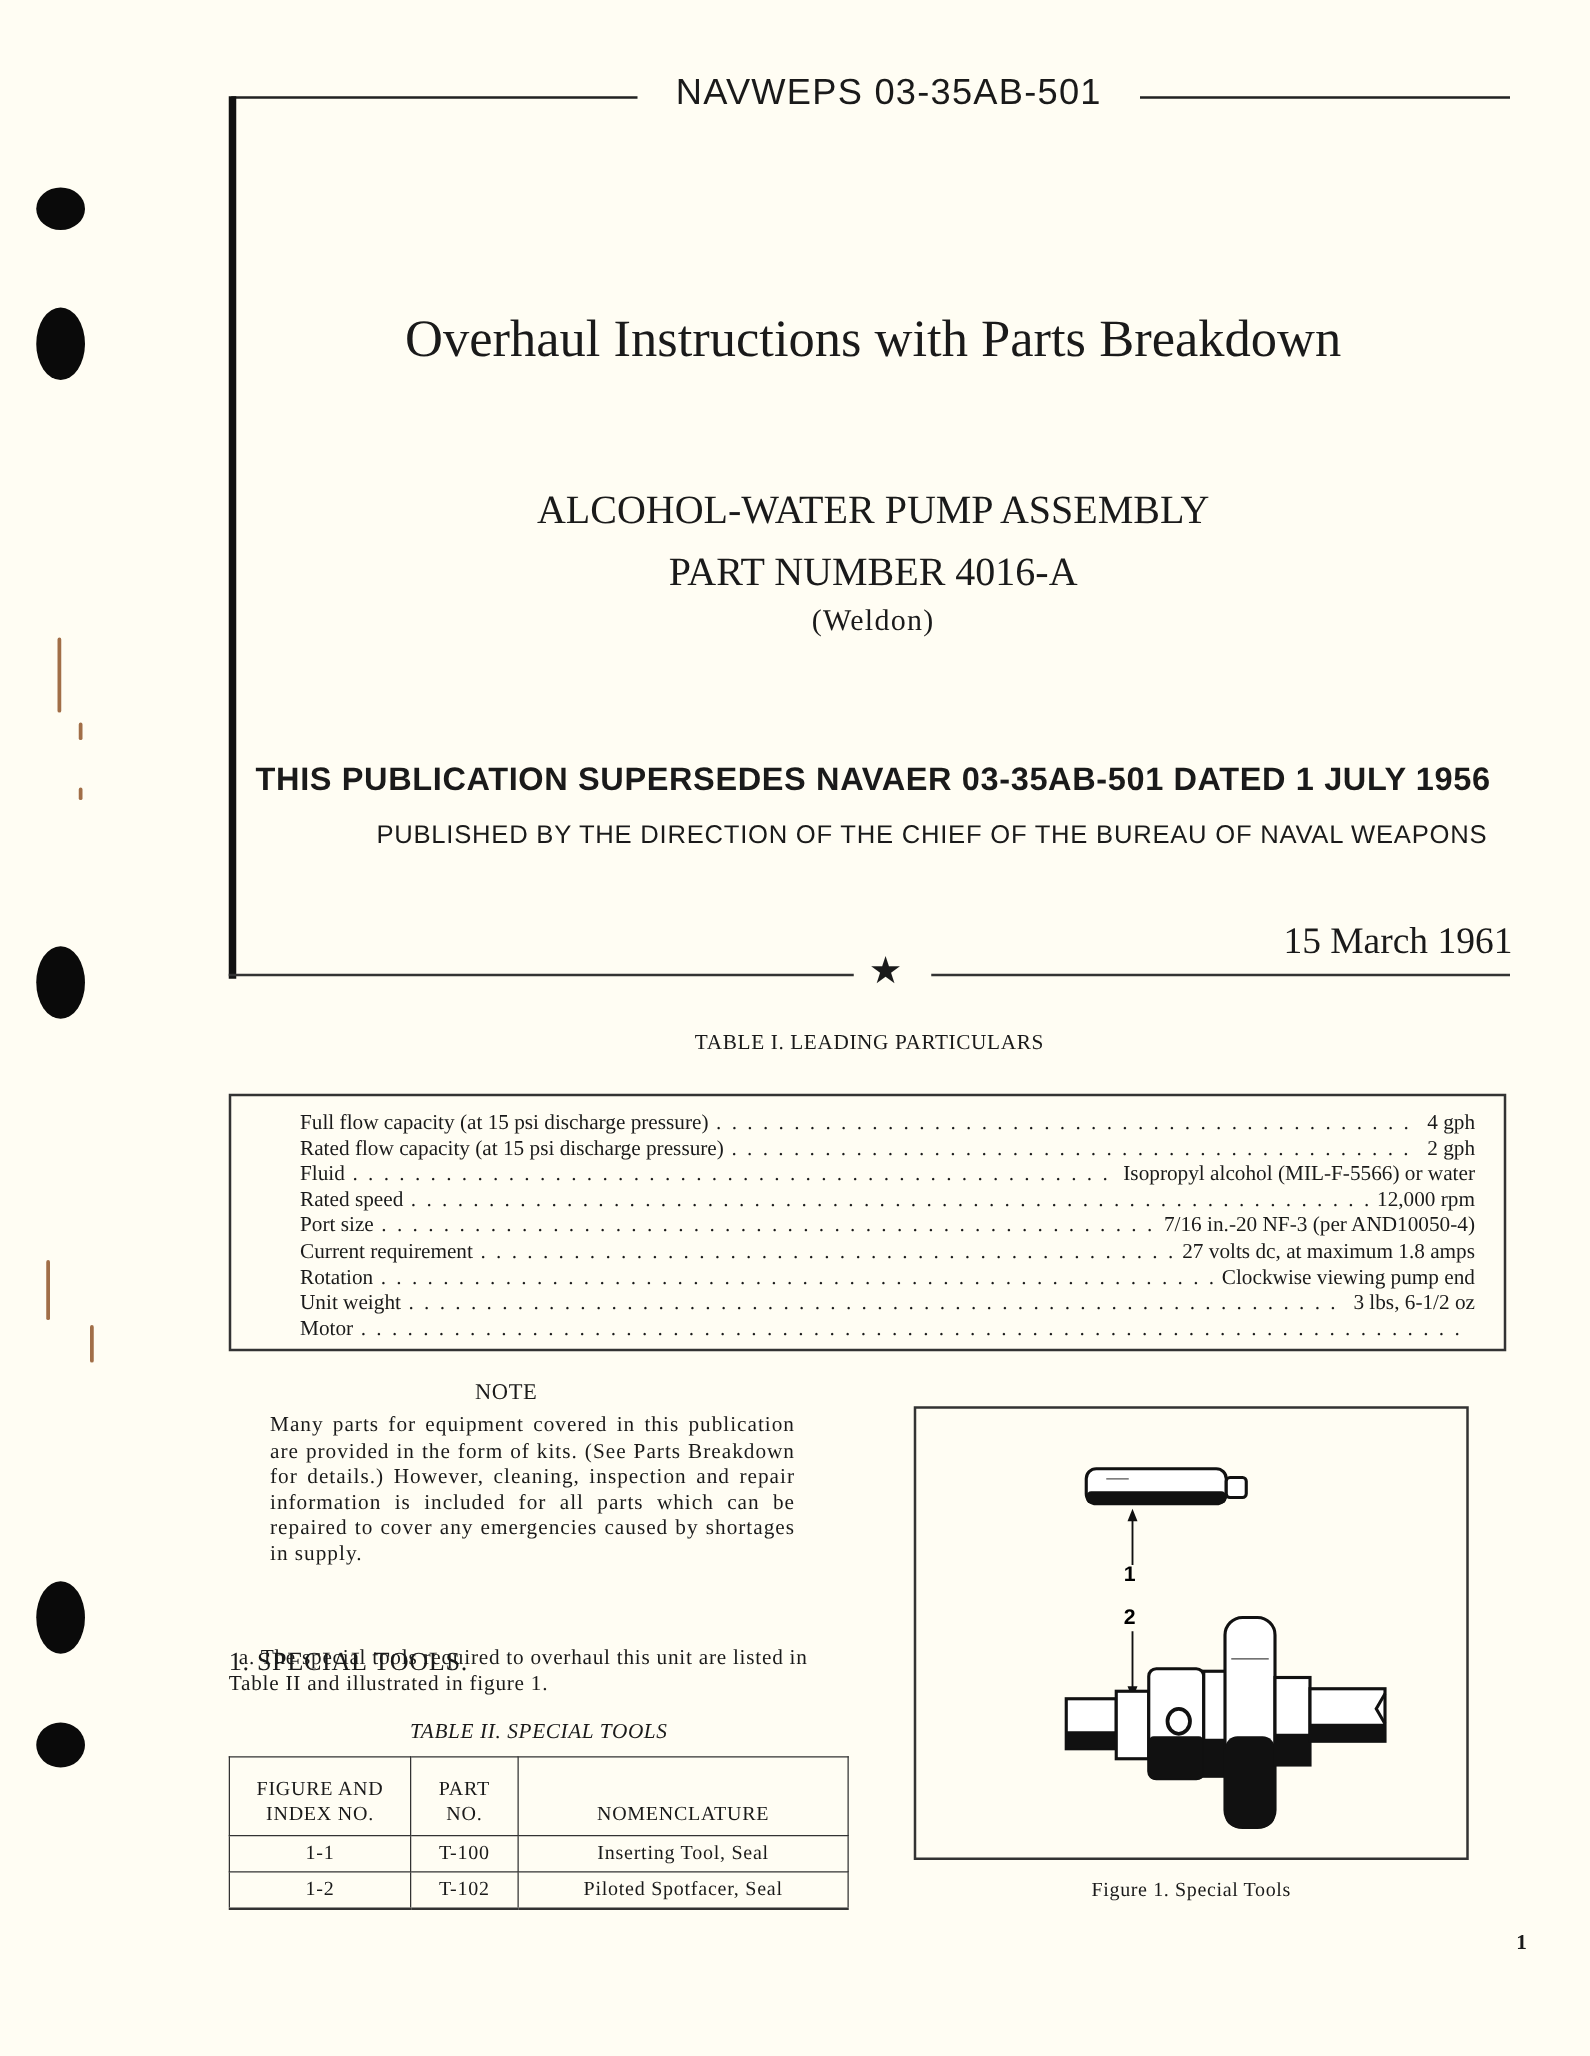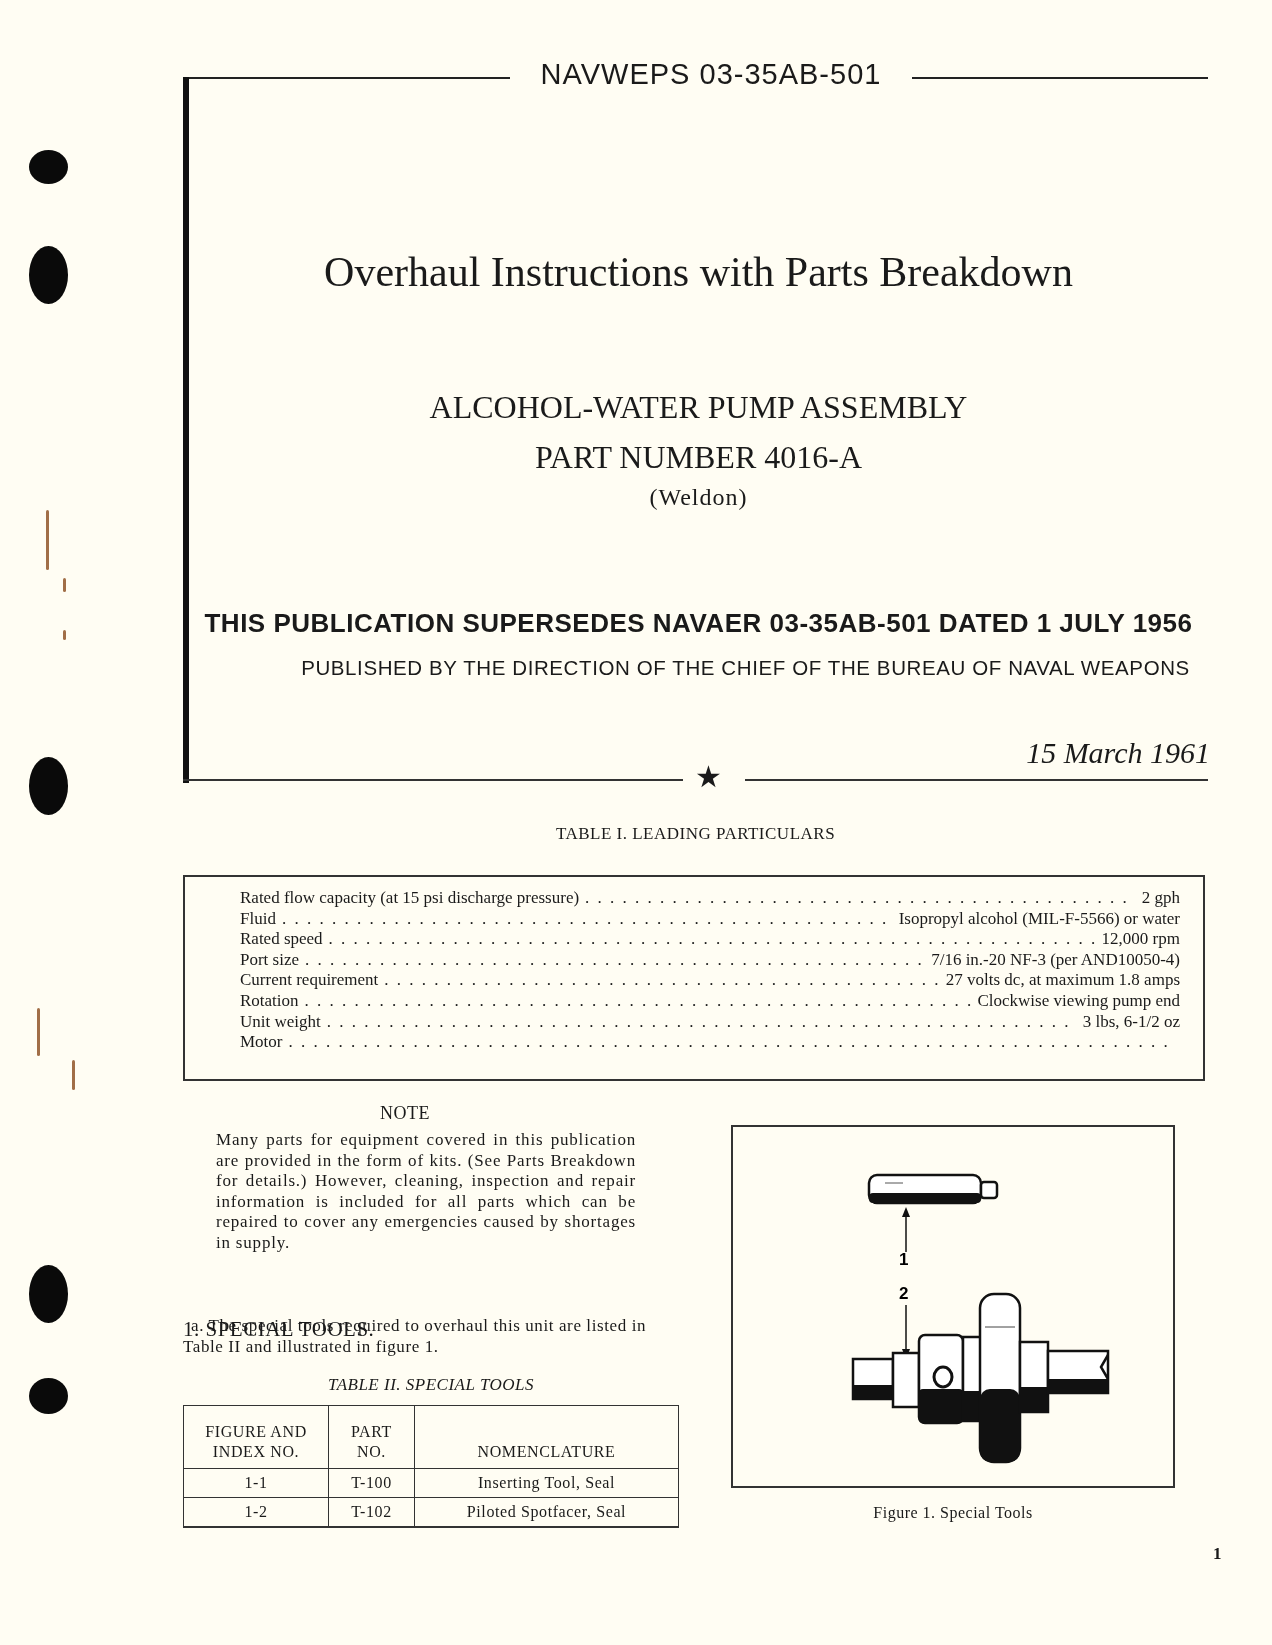--- a/index.html
+++ b/index.html
@@ -27,21 +27,21 @@
 
   .doc-number { left: 510px; top: 58px; width: 402px; text-align: center; font-size: 29px; letter-spacing: 1px; }
 
   .title { left: 189px; top: 248px; width: 1019px; text-align: center; font-size: 42px; }
   .subtitle { left: 189px; top: 382px; width: 1019px; text-align: center; font-size: 32px; line-height: 50px; }
   .weldon { left: 189px; top: 484px; width: 1019px; text-align: center; font-size: 24px; letter-spacing: 1px; }
 
   .supersedes { left: 189px; top: 608px; width: 1019px; text-align: center; font-size: 26px; font-weight: bold; letter-spacing: .5px; }
   .published { left: 189px; top: 656px; width: 1019px; text-align: center; font-size: 20.5px; letter-spacing: .6px; margin-left: 47px; }
 
-  .date { left: 900px; top: 736px; width: 310px; text-align: right; font-size: 30px; font-style: italic; }
+  .date { left: 900px; top: 736px; width: 310px; text-align: right; font-size: 30px; }
   .star { left: 695px; top: 762px; font-size: 30px; line-height: 30px; }
 
   .t1-caption { left: 183px; top: 824px; width: 1025px; text-align: center; font-size: 17px; letter-spacing: .5px; }
   .t1-box { left: 183px; top: 875px; width: 1022px; height: 206px; border: 2px solid #333; box-sizing: border-box; }
   .t1-rows { left: 240px; top: 888px; width: 940px; }
   .t1-row { display: flex; align-items: baseline; font-size: 17px; line-height: 20.6px; white-space: nowrap; }
   .t1-row .lbl { flex: 0 0 auto; }
   .t1-row .dots { flex: 1 1 auto; overflow: hidden; margin: 0 6px; letter-spacing: 4px; }
   .t1-row .dots::before { content: ". . . . . . . . . . . . . . . . . . . . . . . . . . . . . . . . . . . . . . . . . . . . . . . . . . . . . . . . . . . . . . . . . . . . . . . . . . . ."; letter-spacing: 2px; }
   .t1-row .val { flex: 0 0 auto; text-align: right; }
@@ -96,20 +96,25 @@
 
 <div class="abs supersedes sans">THIS PUBLICATION SUPERSEDES NAVAER 03-35AB-501 DATED 1 JULY 1956</div>
 <div class="abs published sans">PUBLISHED BY THE DIRECTION OF THE CHIEF OF THE BUREAU OF NAVAL WEAPONS</div>
 
 <div class="abs date">15 March 1961</div>
 <div class="abs star">★</div>
 
 <div class="abs t1-caption">TABLE I. LEADING PARTICULARS</div>
 <div class="abs t1-box"></div>
 <div class="abs t1-rows">
+  <div class="t1-row">
+      <span class="lbl">Full flow capacity (at 15 psi discharge pressure)</span>
+      <span class="dots"></span>
+      <span class="val">4 gph</span>
+    </div>
   <div class="t1-row">
       <span class="lbl">Rated flow capacity (at 15 psi discharge pressure)</span>
       <span class="dots"></span>
       <span class="val">2 gph</span>
     </div>
   <div class="t1-row">
       <span class="lbl">Fluid</span>
       <span class="dots"></span>
       <span class="val">Isopropyl alcohol (MIL-F-5566) or water</span>
     </div>

